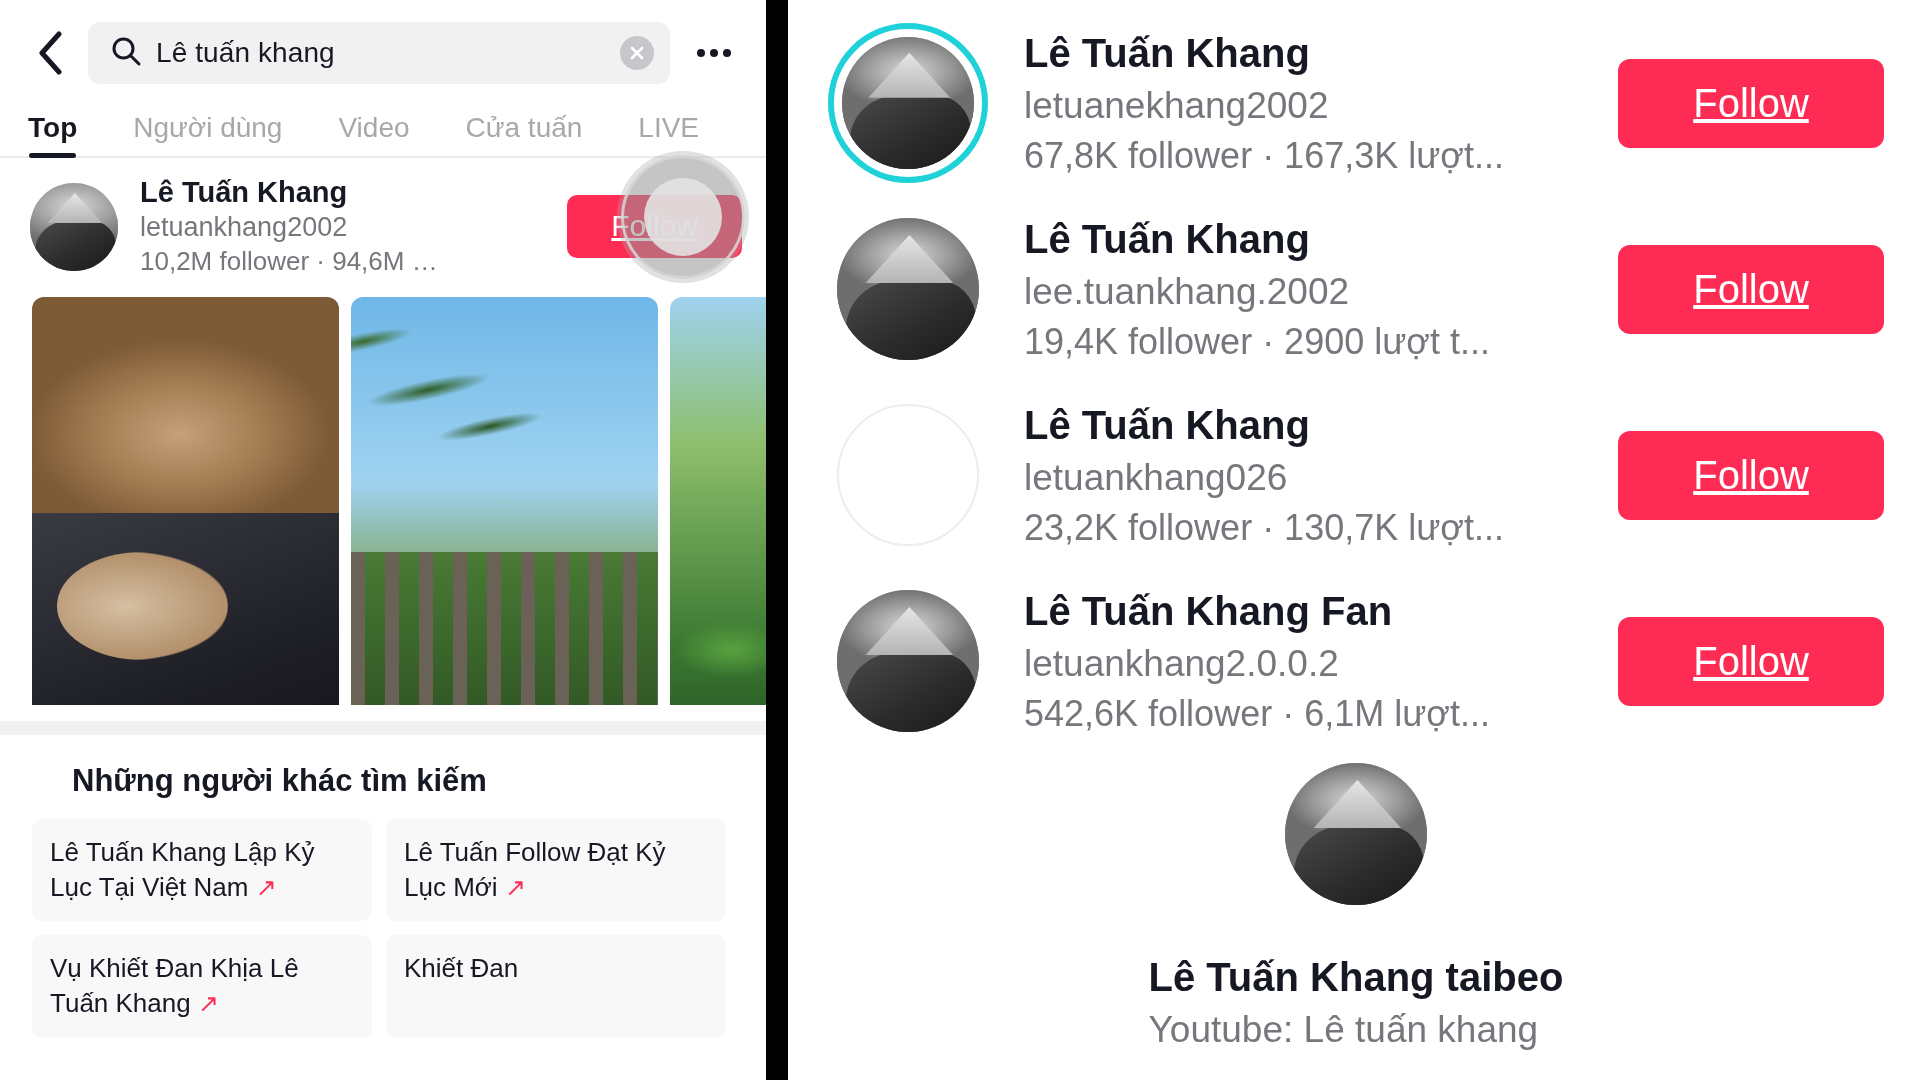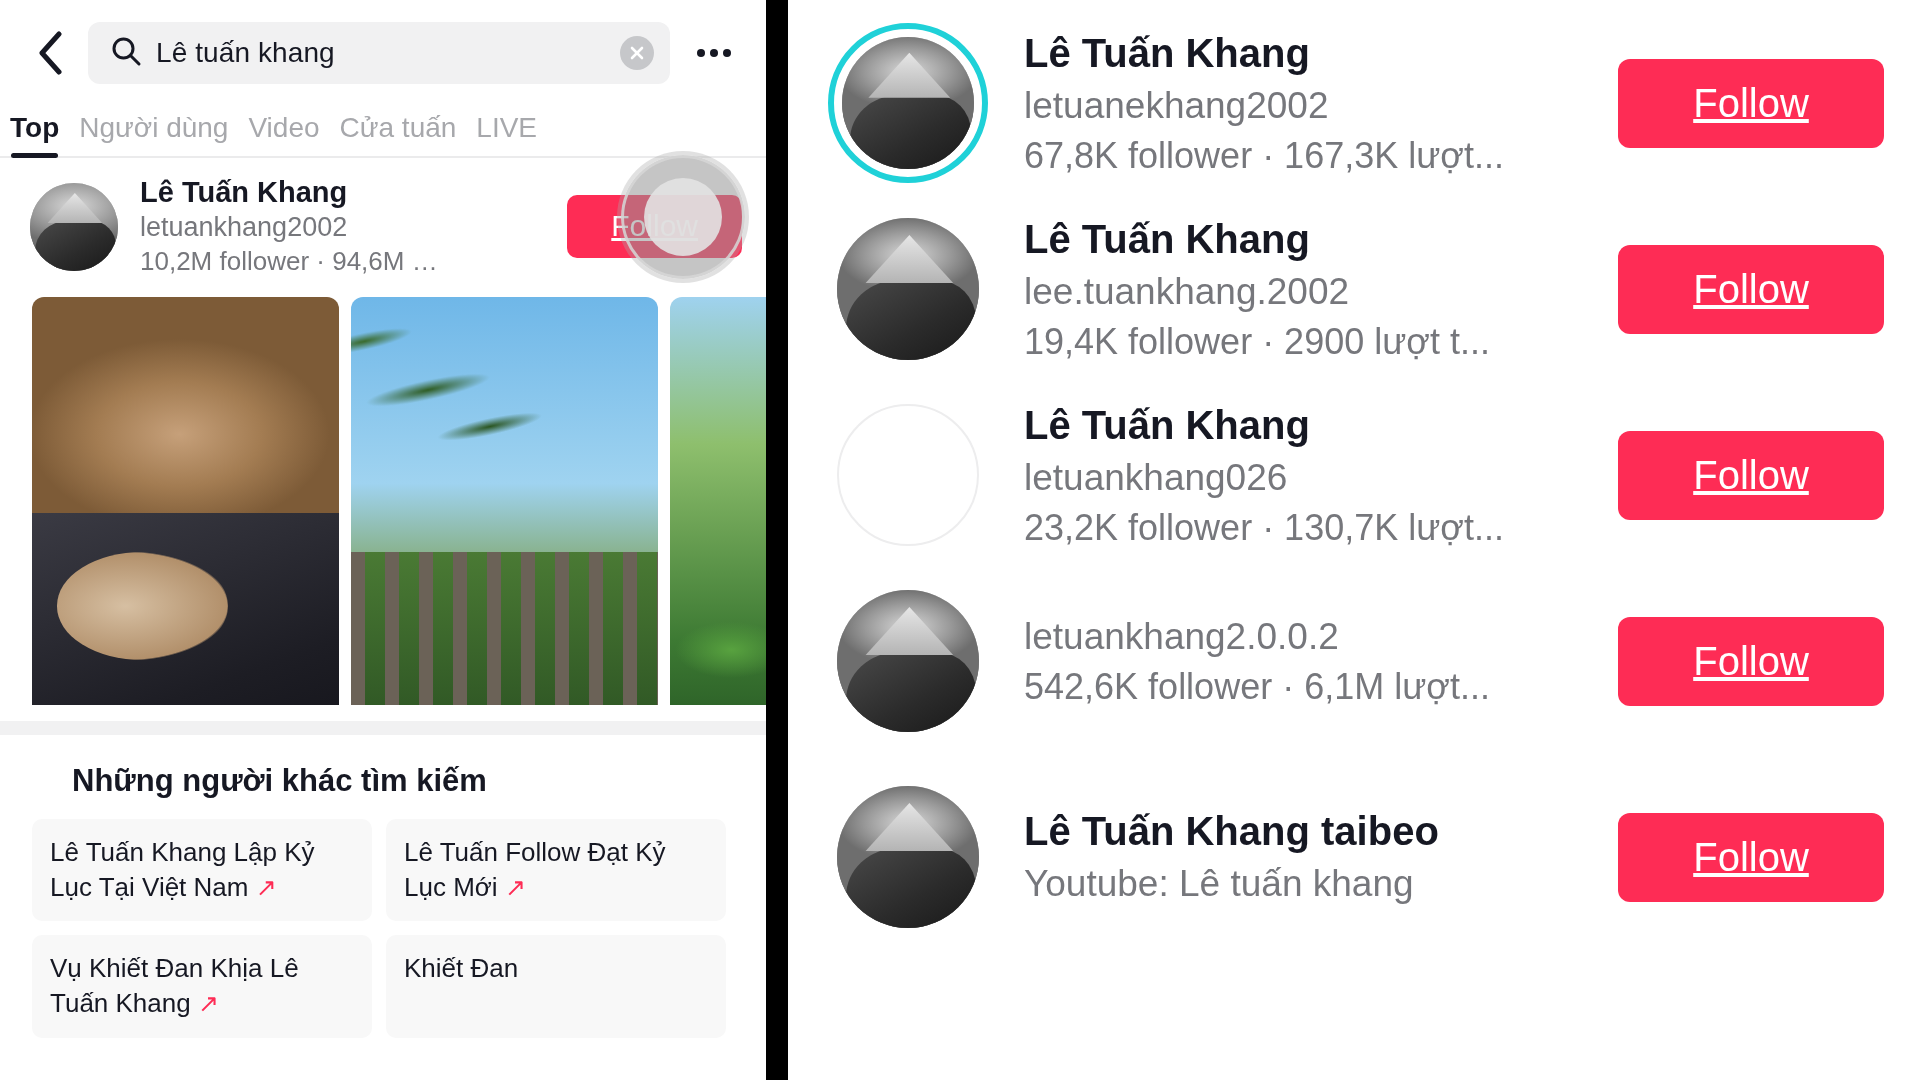--- a/index.html
+++ b/index.html
@@ -63,21 +63,21 @@
     display: flex; align-items: flex-end;
     padding: 4px 0 0 0;
     position: relative;
     height: 62px;
     overflow: hidden;
   }
   .tab {
     font-size: 28px;
     color: #a7a8ac;
     padding: 0 0 14px 0;
-    margin: 0 10px;
+    margin: 0 28px;
     white-space: nowrap;
     position: relative;
   }
   .tab:first-child { margin-left: 26px; }
   .tab.active { color: #161823; font-weight: bold; }
   .tab.active::after {
     content: ""; position: absolute;
     left: 1px; right: 1px; bottom: 0;
     height: 5px; background: #161823; border-radius: 3px;
   }
@@ -303,21 +303,21 @@
     background: #fe2c55; color: #fff; border: none;
     border-radius: 12px;
     font-size: 40px;
     padding: 22px 0;
     width: 266px;
     text-align: center;
     text-decoration: underline;
     font-family: "Liberation Sans", sans-serif;
     cursor: pointer;
   }
-  .zrow.tall { height: 206px; }
+  .zrow.tall { height: 206px; flex-direction: column; }
 </style>
 </head>
 <body>
 
 <div id="root">
 
   <div class="left-panel">
 
     <div class="search-row">
       <div class="back-arrow">
@@ -466,20 +466,21 @@
       <button class="zfollow">Follow</button>
     </div>
 
     <div class="zrow">
       <div class="zavatar-wrap">
         <div class="zavatar">
             <div class="ava-art"></div>
           </div>
       </div>
       <div class="zmeta">
+        <div class="zname">Lê Tuấn Khang Fan</div>
         <div class="zhandle">letuankhang2.0.0.2</div>
         <div class="zstats">542,6K follower · 6,1M lượt...</div>
       </div>
       <button class="zfollow">Follow</button>
     </div>
 
     <div class="zrow tall">
       <div class="zavatar-wrap">
         <div class="zavatar">
             <div class="ava-art"></div>

